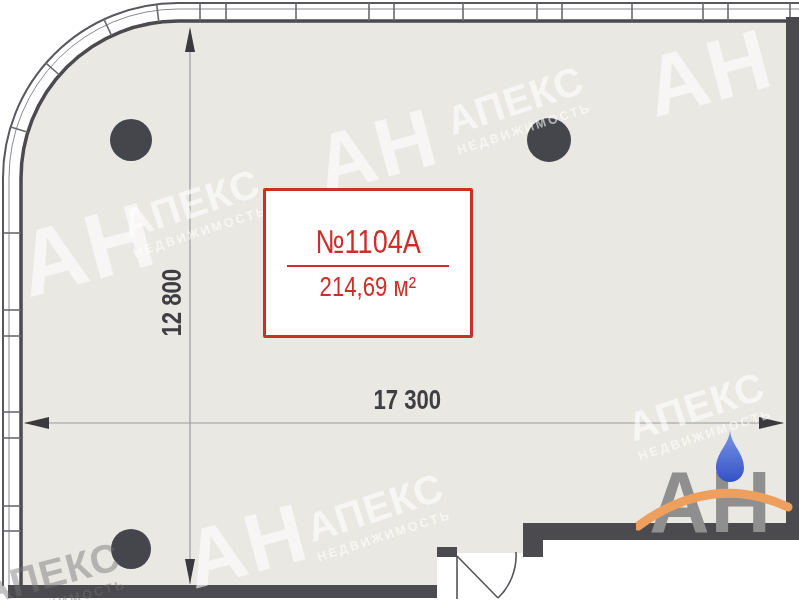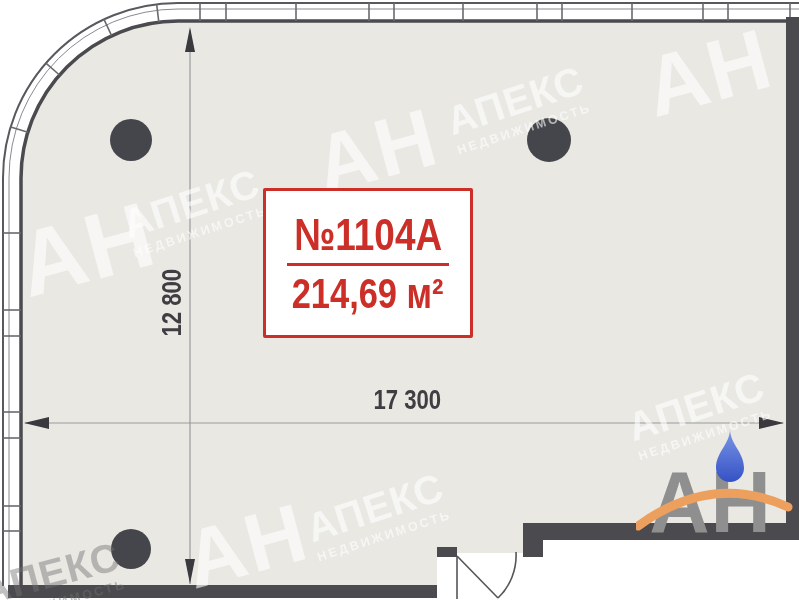--- a/index.html
+++ b/index.html
@@ -29,23 +29,23 @@
              display:flex;align-items:center;justify-content:center;white-space:nowrap;}
   .condensed{display:inline-block;transform:scaleX(0.82);}
   .dim-v{left:127px;top:288px;width:90px;height:30px;transform:rotate(-90deg);}
   .dim-h{left:352px;top:385px;width:110px;height:30px;align-items:center;}
 
   
   .unit-box{position:absolute;left:263px;top:188px;width:210px;height:150px;
             background:#ffffff;border:3px solid #cc2f28;border-radius:2px;
             display:flex;flex-direction:column;align-items:center;justify-content:center;
             box-sizing:border-box;color:#cc2f28;}
-  .unit-box .num{font-size:45px;font-weight:bold;line-height:1.05;}
+  .unit-box .num{font-size:33px;font-weight:normal;line-height:1.05;}
   .unit-box .divider{width:162px;height:2.5px;background:#cc2f28;margin:5px 0 7px 0;}
-  .unit-box .area{font-size:42px;font-weight:bold;line-height:1;}
+  .unit-box .area{font-size:27px;font-weight:normal;line-height:1;}
 
   
   .logo{position:absolute;left:636px;top:414px;width:165px;height:145px;}
   .logo-letters{position:absolute;left:10px;top:44px;font-size:88px;font-weight:bold;
                 color:#8f8f8f;line-height:1;transform:scaleX(.95);letter-spacing:1px;}
   .logo-arc{position:absolute;left:0;top:0;}
   .logo-drop{position:absolute;left:78px;top:14px;}
 </style>
 </head>
 <body>

